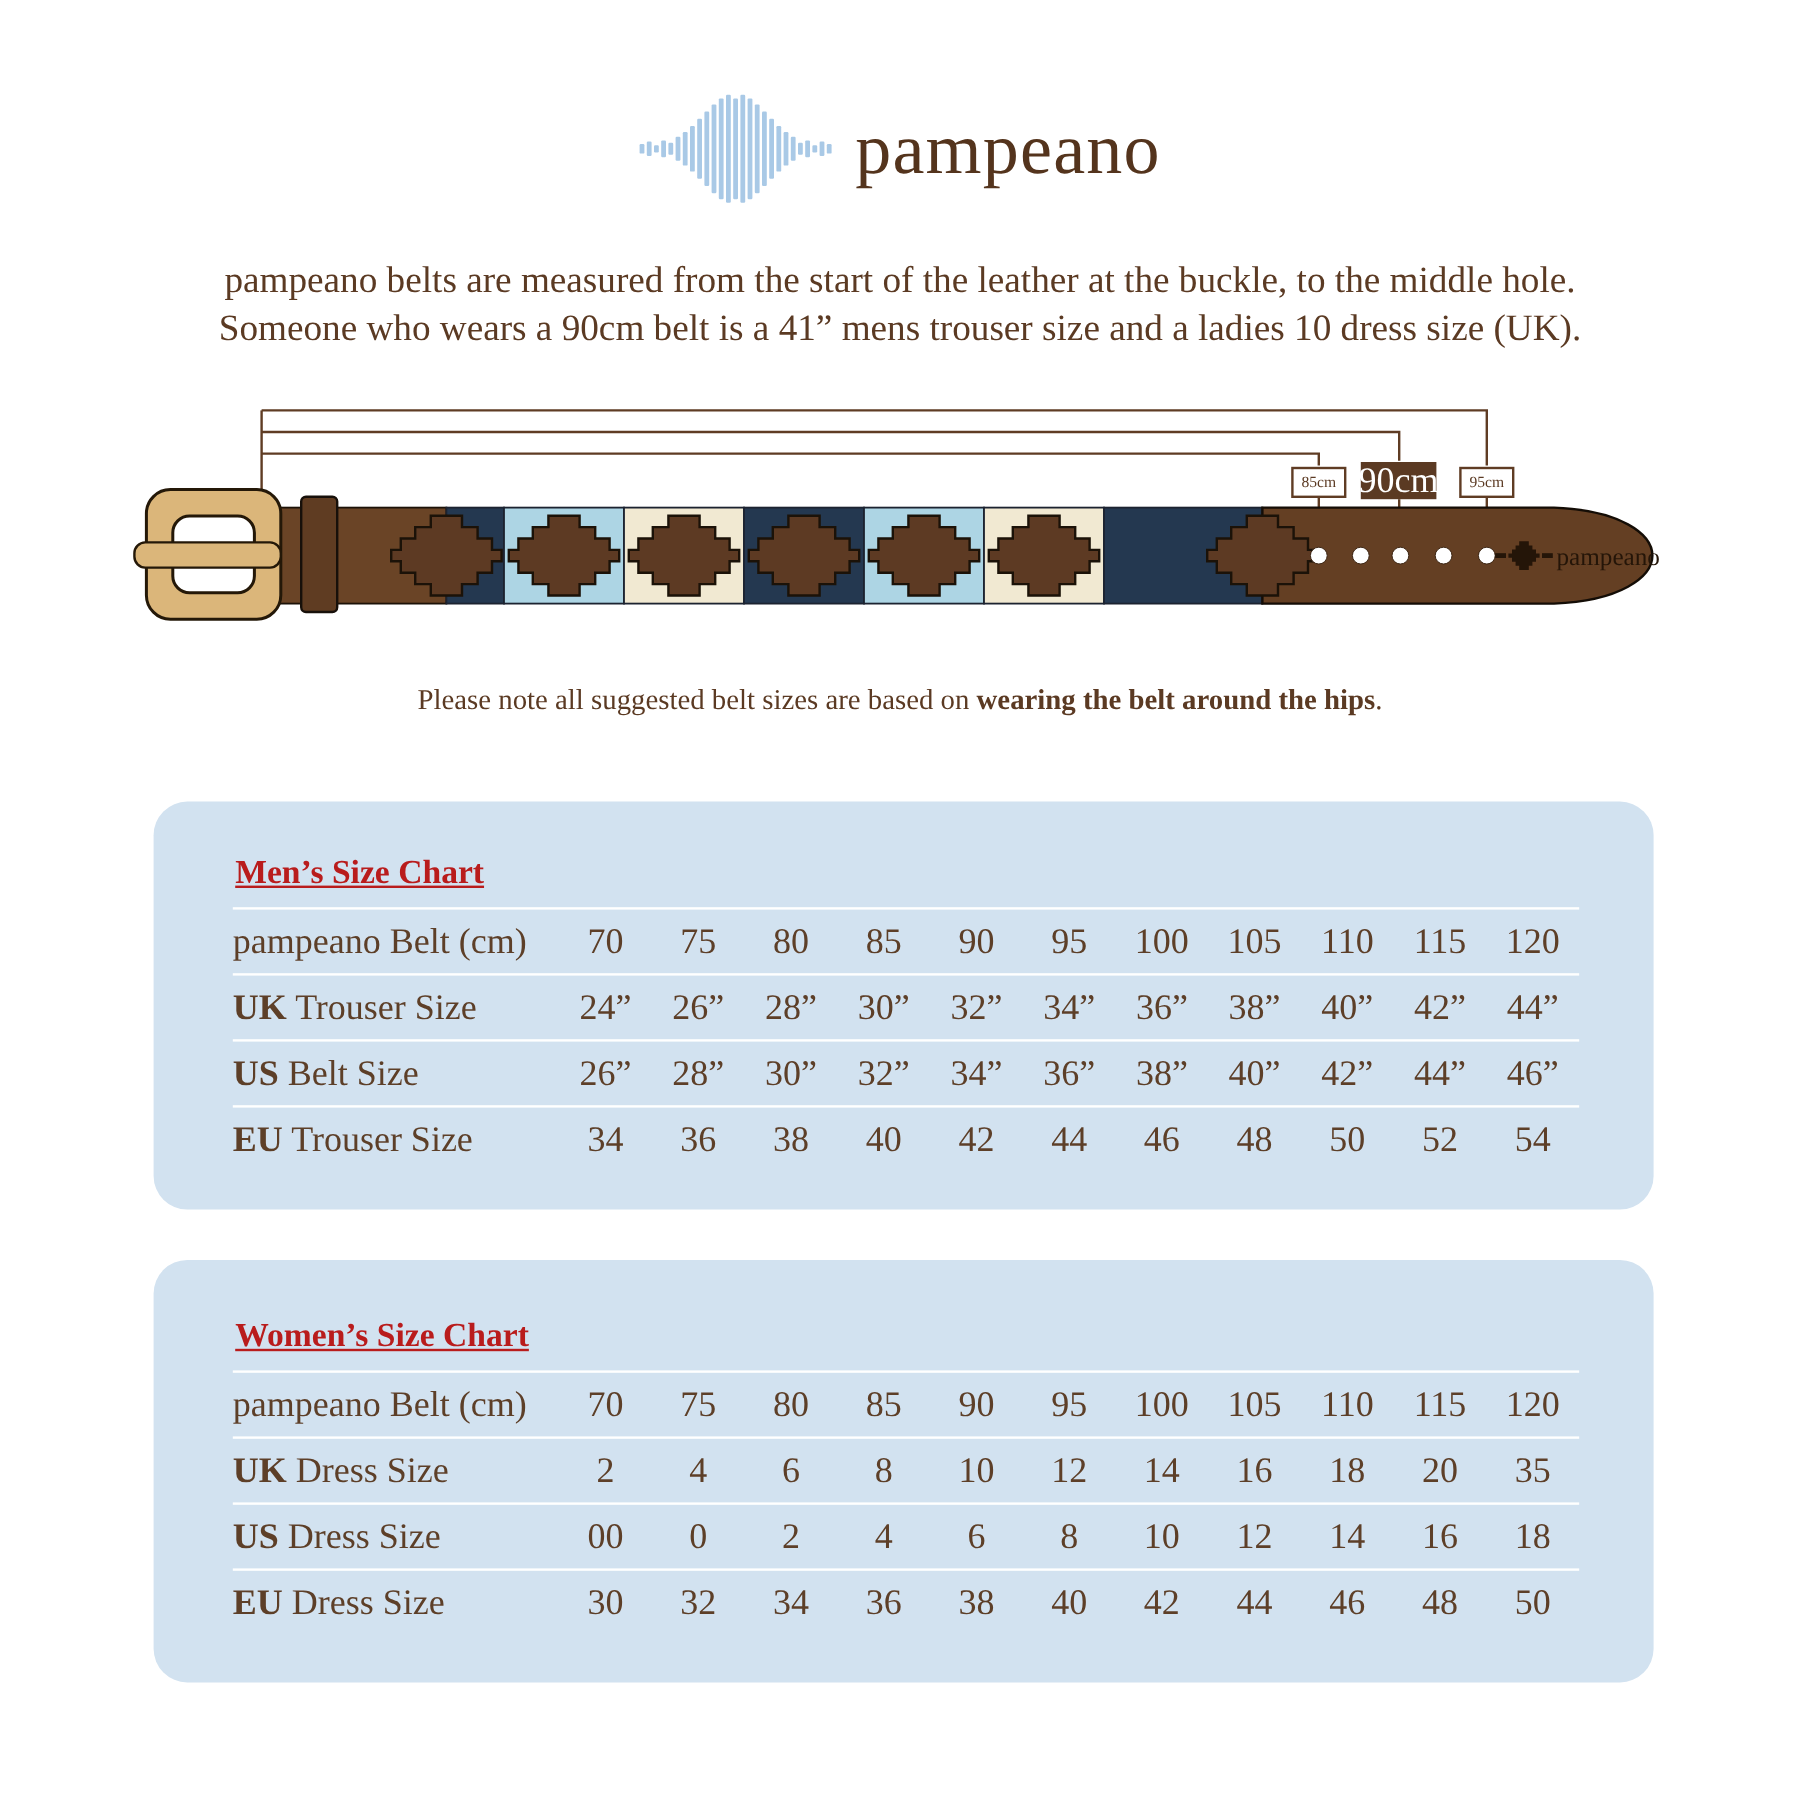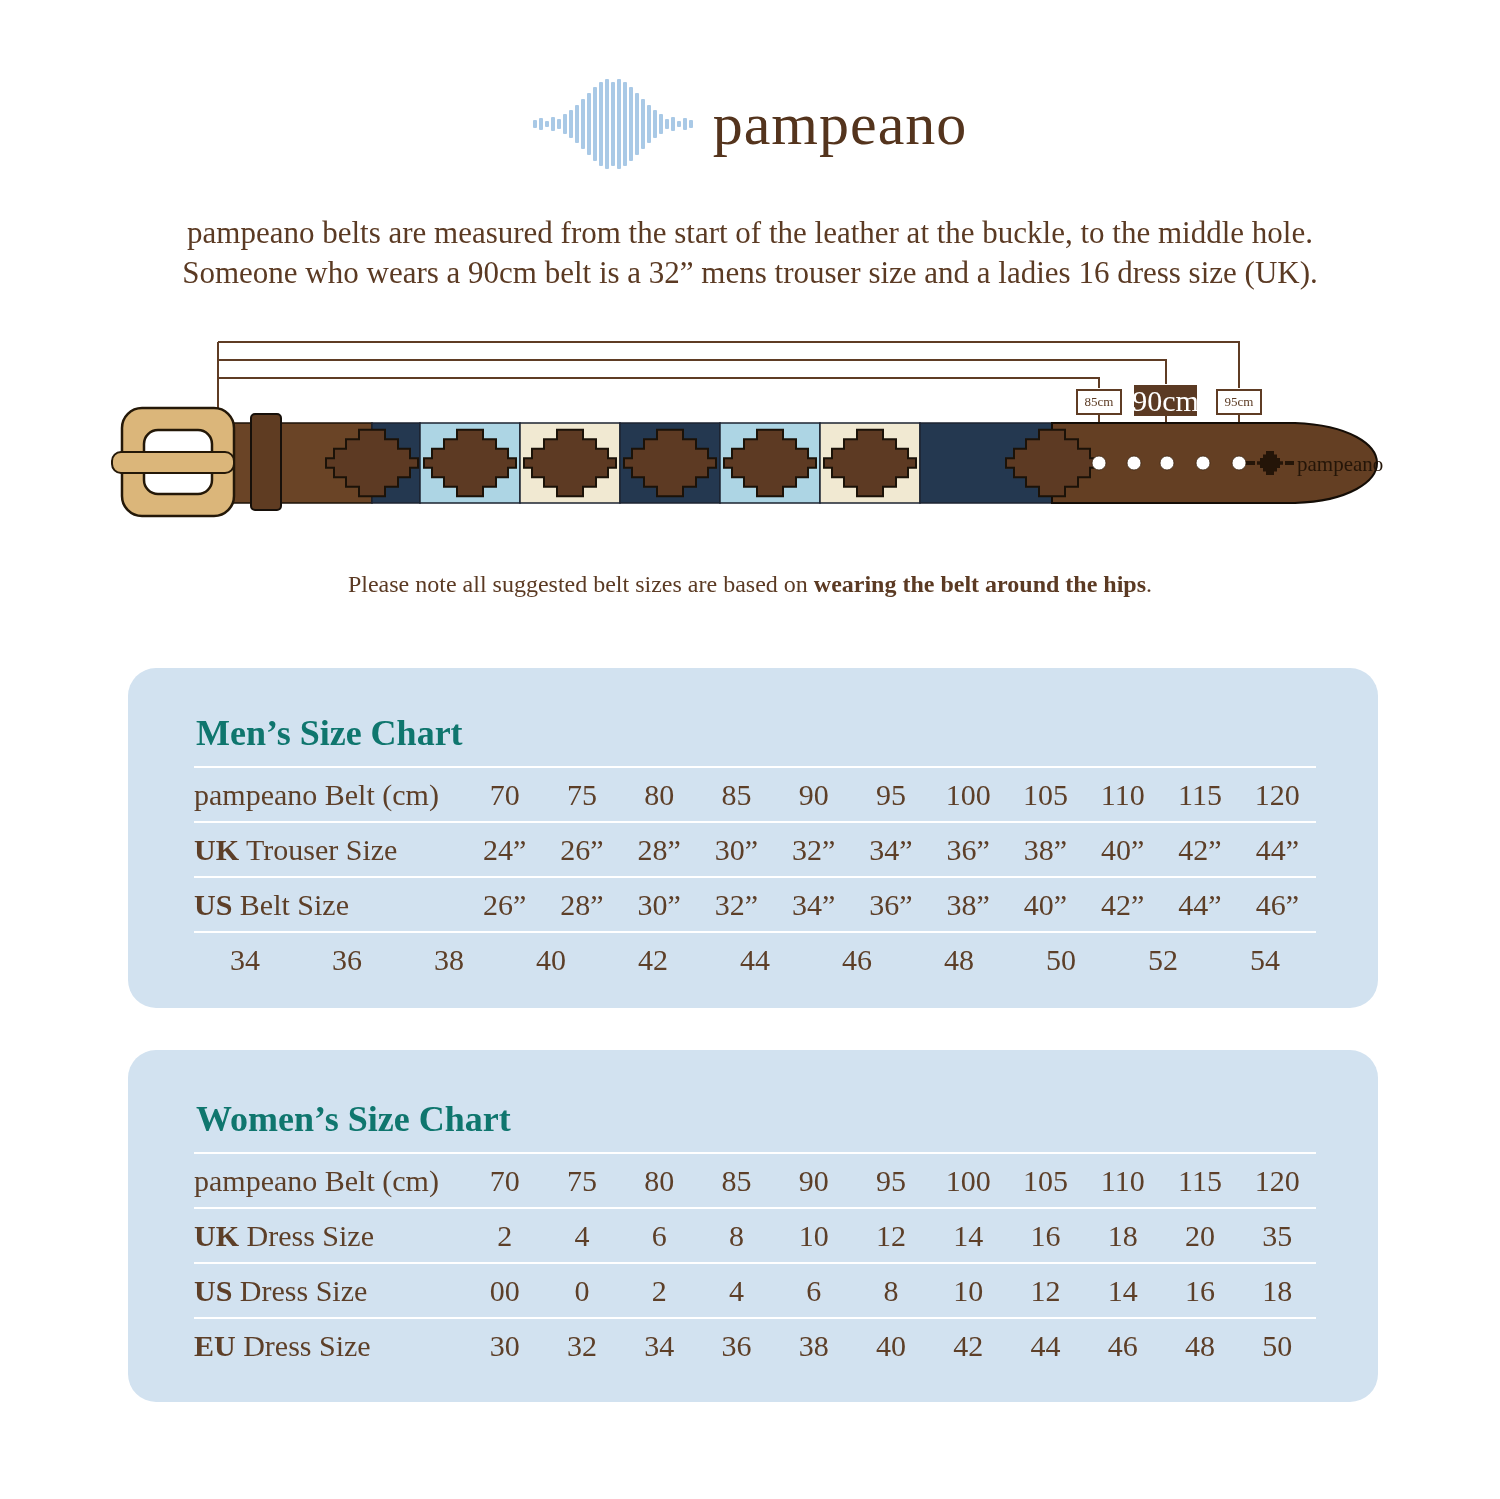--- a/index.html
+++ b/index.html
@@ -26,21 +26,21 @@
     color:#5b3a23;font-size:13px;}
   .size-label.active{background:#5b3a23;border:none;color:#ffffff;font-size:30px;}
   
   .note{position:absolute;top:571px;left:0;width:100%;text-align:center;
     font-size:24px;color:#5b3a23;}
   
   .size-table{position:absolute;left:128px;width:1250px;background:#d2e2f0;
     border-radius:28px;box-sizing:border-box;padding:44px 62px 0 66px;color:#5d3f28;}
   #mens-table{top:668px;height:340px;}
   #womens-table{top:1050px;height:352px;padding-top:48px;}
-  .chart-title{font-weight:bold;font-size:36px;margin:0 0 12px 2px;color:#0f766e;}
+  .chart-title{font-weight:bold;font-size:28px;margin:0 0 12px 2px;color:#b91c1c;text-decoration:underline;}
   .trow{display:flex;align-items:center;height:53px;border-top:2px solid #ffffff;font-size:30px;}
   .trow .lbl{width:272px;flex:none;white-space:nowrap;}
   .trow .cell{flex:1;text-align:center;}
 </style>
 </head>
 <body>
 
 <header class="logo-row">
   <div class="waveform">
       <span style="height: 8px;"></span>
@@ -69,21 +69,21 @@
       <span style="height: 14px;"></span>
       <span style="height: 6px;"></span>
       <span style="height: 12px;"></span>
       <span style="height: 8px;"></span>
     </div>
   <div class="logo-text">pampeano</div>
 </header>
 
 <div class="intro">
   <div>pampeano belts are measured from the start of the leather at the buckle, to the middle hole.</div>
-  <div>Someone who wears a 90cm belt is a 32” mens trouser size and a ladies 16 dress size (UK).</div>
+  <div>Someone who wears a 90cm belt is a 41” mens trouser size and a ladies 10 dress size (UK).</div>
 </div>
 
 <div class="belt-diagram">
   <svg id="belt-svg" width="1500" height="240" viewBox="0 0 1500 240">
 
     <g stroke="#5f3c24" stroke-width="2" fill="none">
       <path d="M218,12 V78"></path>
       <path d="M218,12 H1239 V58"></path>
       <path d="M1239,85 V93"></path>
       <path d="M218,30 H1166 V54"></path>
@@ -182,20 +182,21 @@
         <span class="cell">32”</span>
         <span class="cell">34”</span>
         <span class="cell">36”</span>
         <span class="cell">38”</span>
         <span class="cell">40”</span>
         <span class="cell">42”</span>
         <span class="cell">44”</span>
         <span class="cell">46”</span>
       </div>
       <div class="trow">
+        <span class="lbl"><b>EU</b> Trouser Size</span>
         <span class="cell">34</span>
         <span class="cell">36</span>
         <span class="cell">38</span>
         <span class="cell">40</span>
         <span class="cell">42</span>
         <span class="cell">44</span>
         <span class="cell">46</span>
         <span class="cell">48</span>
         <span class="cell">50</span>
         <span class="cell">52</span>

